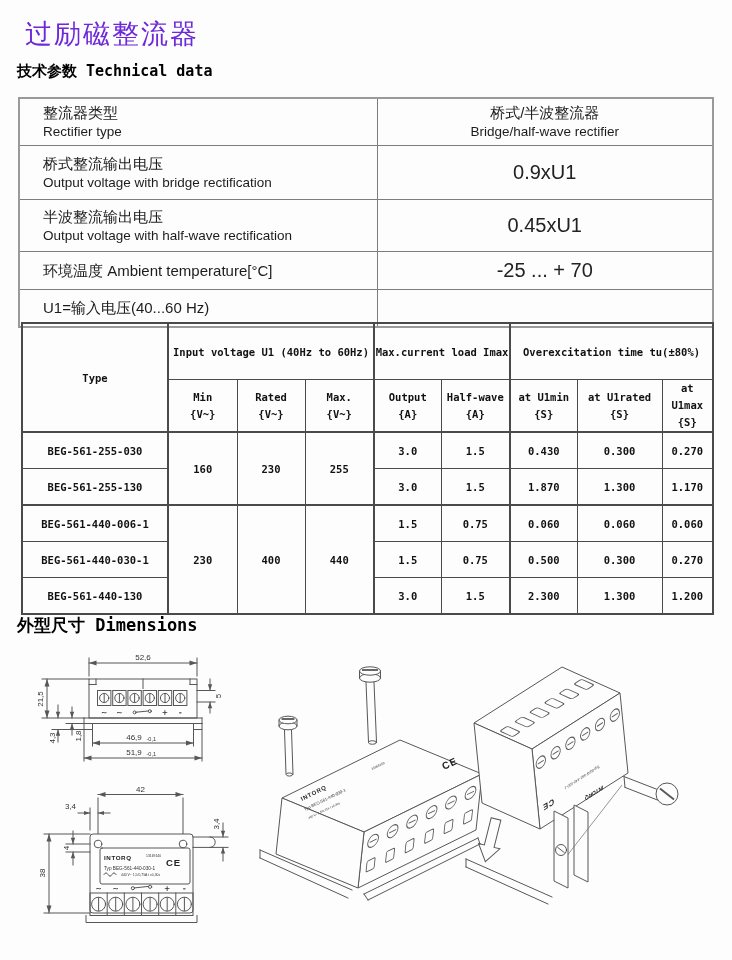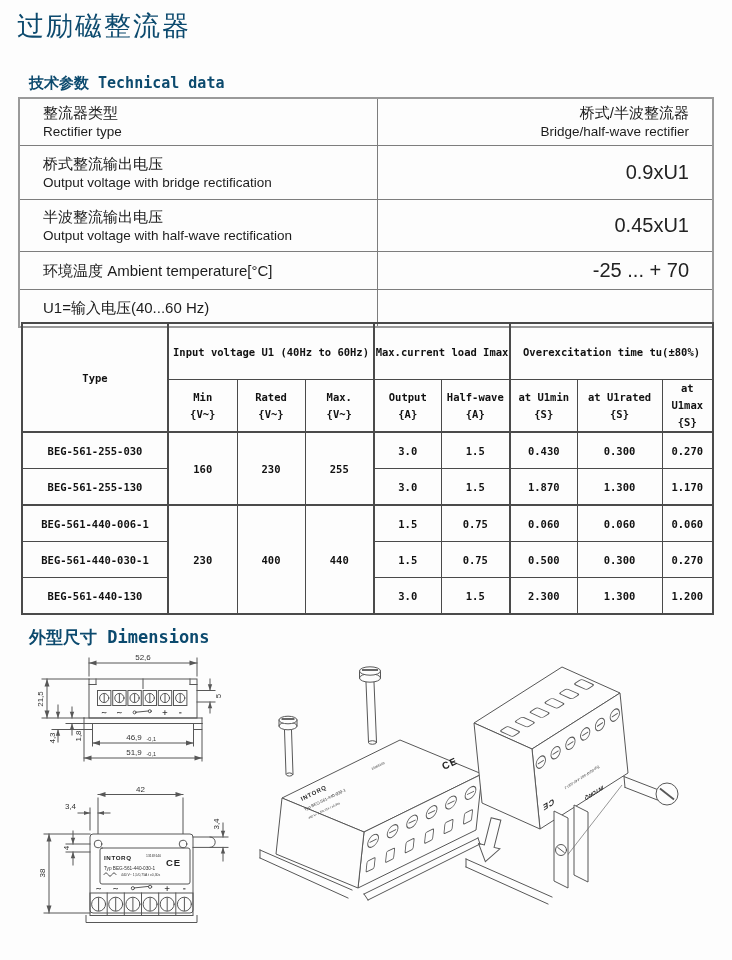--- a/index.html
+++ b/index.html
@@ -1,30 +1,30 @@
 <!DOCTYPE html>
 <html><head>
 <meta charset="utf-8">
 <style>
   html,body{margin:0;padding:0;background:#fff}
   .page{position:relative;width:732px;height:960px;background:#fdfdfd;overflow:hidden;
         font-family:"Liberation Sans",sans-serif;color:#1c1c1c}
-  .title{position:absolute;left:13px;top:4px;margin:4px;font-family:"Liberation Serif",serif;
-         font-weight:400;font-size:27px;letter-spacing:2px;color:#0c4a6e}
-  .sec{position:absolute;margin:16px;font-family:"DejaVu Sans Mono",monospace;font-weight:bold;color:#0c4a6e}
+  .title{position:absolute;left:13px;top:4px;margin:12px;font-family:"Liberation Serif",serif;
+         font-weight:400;font-size:27px;letter-spacing:2px;color:#6d28d9}
+  .sec{position:absolute;margin:4px;font-family:"DejaVu Sans Mono",monospace;font-weight:bold;color:#000000}
   .sec-tech{left:13px;top:58px;font-size:15px}
   .sec-dim{left:13px;top:610px;font-size:17px}
 
   
   table.spec{position:absolute;left:18px;top:97px;width:694px;border-collapse:collapse;
              table-layout:fixed;border:2px solid #9a9a9a}
   table.spec td{border:1px solid #7d7d7d;padding:2px 23px;vertical-align:middle}
   .spec .zh{font-size:15px;line-height:20px}
   .spec .en{font-size:13.5px;line-height:18px}
-  .spec .c2{text-align:right}
+  .spec .c2{text-align:center}
   .spec .big{font-size:20px;color:#222}
   .spec tr.r1 td{height:42px}.spec tr.r2 td{height:49px}.spec tr.r3 td{height:47px}
   .spec tr.r4 td{height:33px}.spec tr.r5 td{height:32px}
 
   
   table.models{position:absolute;left:21px;top:322px;width:691px;border-collapse:collapse;
                table-layout:fixed;font-family:"DejaVu Sans Mono",monospace;font-size:10.5px;
                font-weight:bold;text-align:center;color:#111;border:2px solid #4a4a4a}
   table.models td{border:1px solid #4a4a4a;padding:0;vertical-align:middle}
   .models tr.hr1 td{height:55px}

